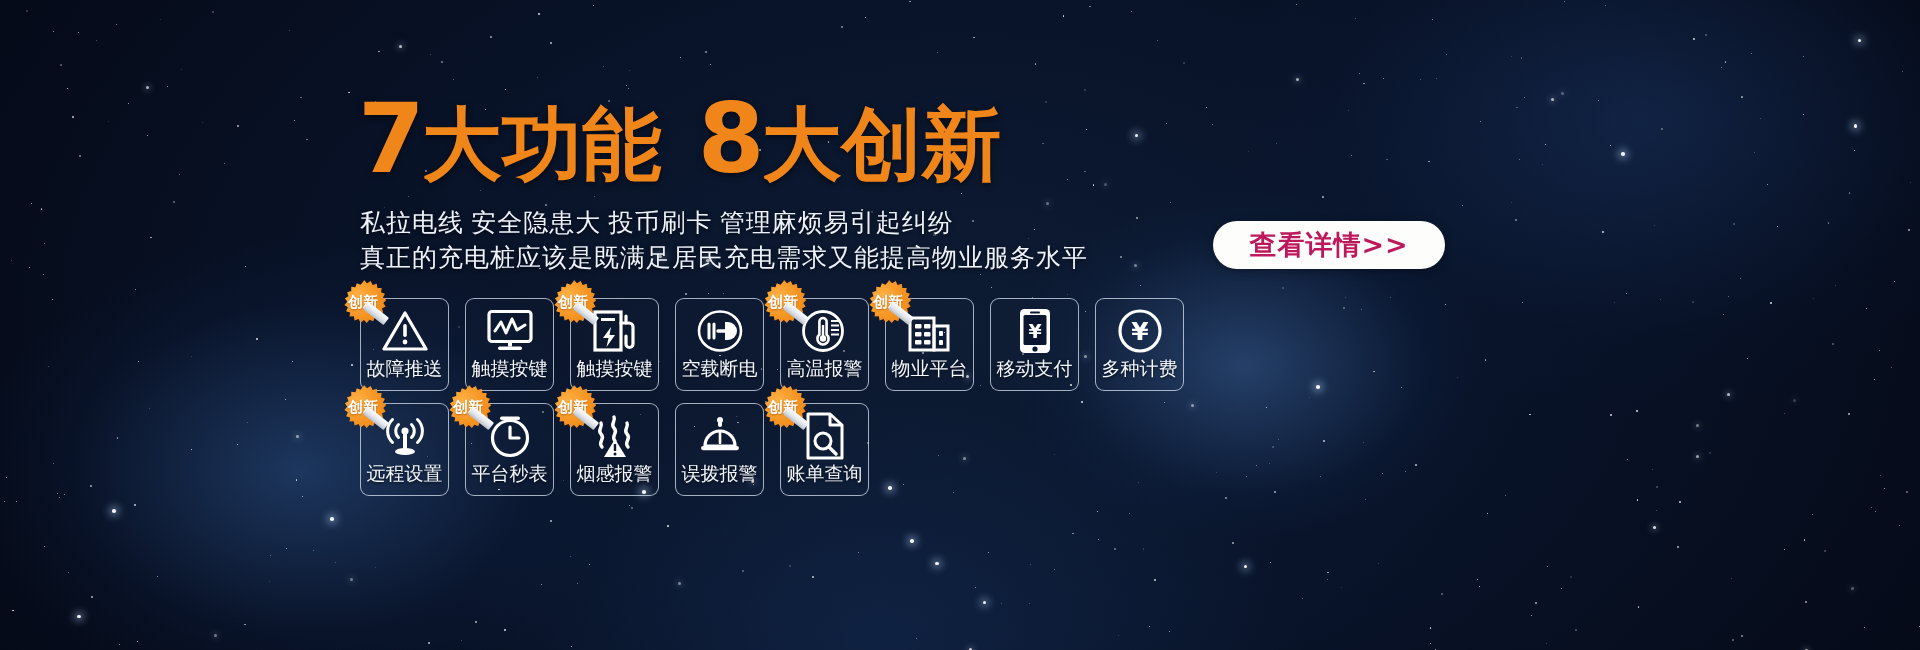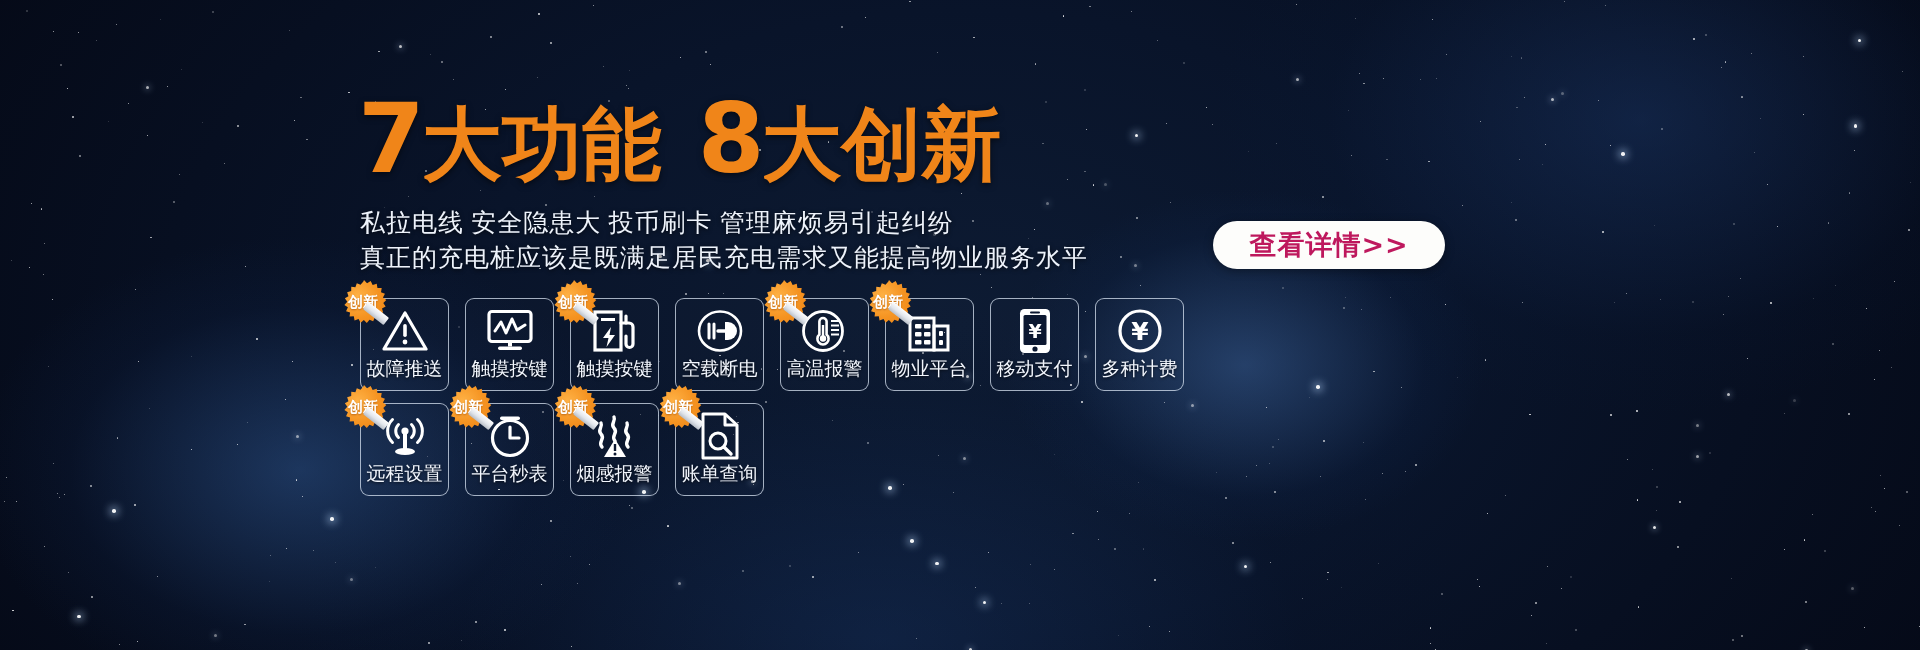--- a/index.html
+++ b/index.html
@@ -762,20 +762,32 @@
             <path d="M25 28 c-5-5 4-8 -1-13 c-4-4 2-7 0-11" fill="none" stroke="#ffffff" stroke-width="3.4" stroke-linecap="round"></path>
             <path d="M38 34 c-5-5 4-8 -1-13 c-4-4 2-7 0-11" fill="none" stroke="#ffffff" stroke-width="3.4" stroke-linecap="round"></path>
             <path d="M25 26 L36 44 H14 Z" fill="#ffffff"></path>
             <rect x="23.8" y="31" width="2.4" height="7" fill="#0b1730"></rect>
             <circle cx="25" cy="41" r="1.5" fill="#0b1730"></circle>
           </svg>
         </div>
         <div class="lbl">烟感报警</div>
       </div>
       <div class="tile">
+        <div class="ico">
+          <svg width="46" height="42" viewBox="0 0 46 42">
+            <path d="M8 31 a15 15 0 0 1 30 0 z" fill="none" stroke="#ffffff" stroke-width="3.2" stroke-linejoin="round"></path>
+            <rect x="21" y="6" width="4" height="6" rx="2" fill="#ffffff"></rect>
+            <circle cx="23" cy="5" r="3" fill="#ffffff"></circle>
+            <rect x="4" y="31" width="38" height="4.2" rx="2.1" fill="#ffffff"></rect>
+            <path d="M23 16 v12" stroke="#ffffff" stroke-width="2.6" stroke-linecap="round"></path>
+          </svg>
+        </div>
+        <div class="lbl">误拨报警</div>
+      </div>
+      <div class="tile">
         <div class="badge">
           <span class="burst"></span>
           <span class="ribbon"></span>
           <span class="btxt">创新</span>
         </div>
         <div class="ico">
           <svg width="42" height="48" viewBox="0 0 42 48">
             <path d="M4 2 h22 l12 11 v33 H4 Z" fill="none" stroke="#ffffff" stroke-width="3" stroke-linejoin="round"></path>
             <path d="M26 2 v11 h12" fill="none" stroke="#ffffff" stroke-width="3" stroke-linejoin="round"></path>
             <circle cx="19" cy="29" r="8" fill="none" stroke="#ffffff" stroke-width="3"></circle>

